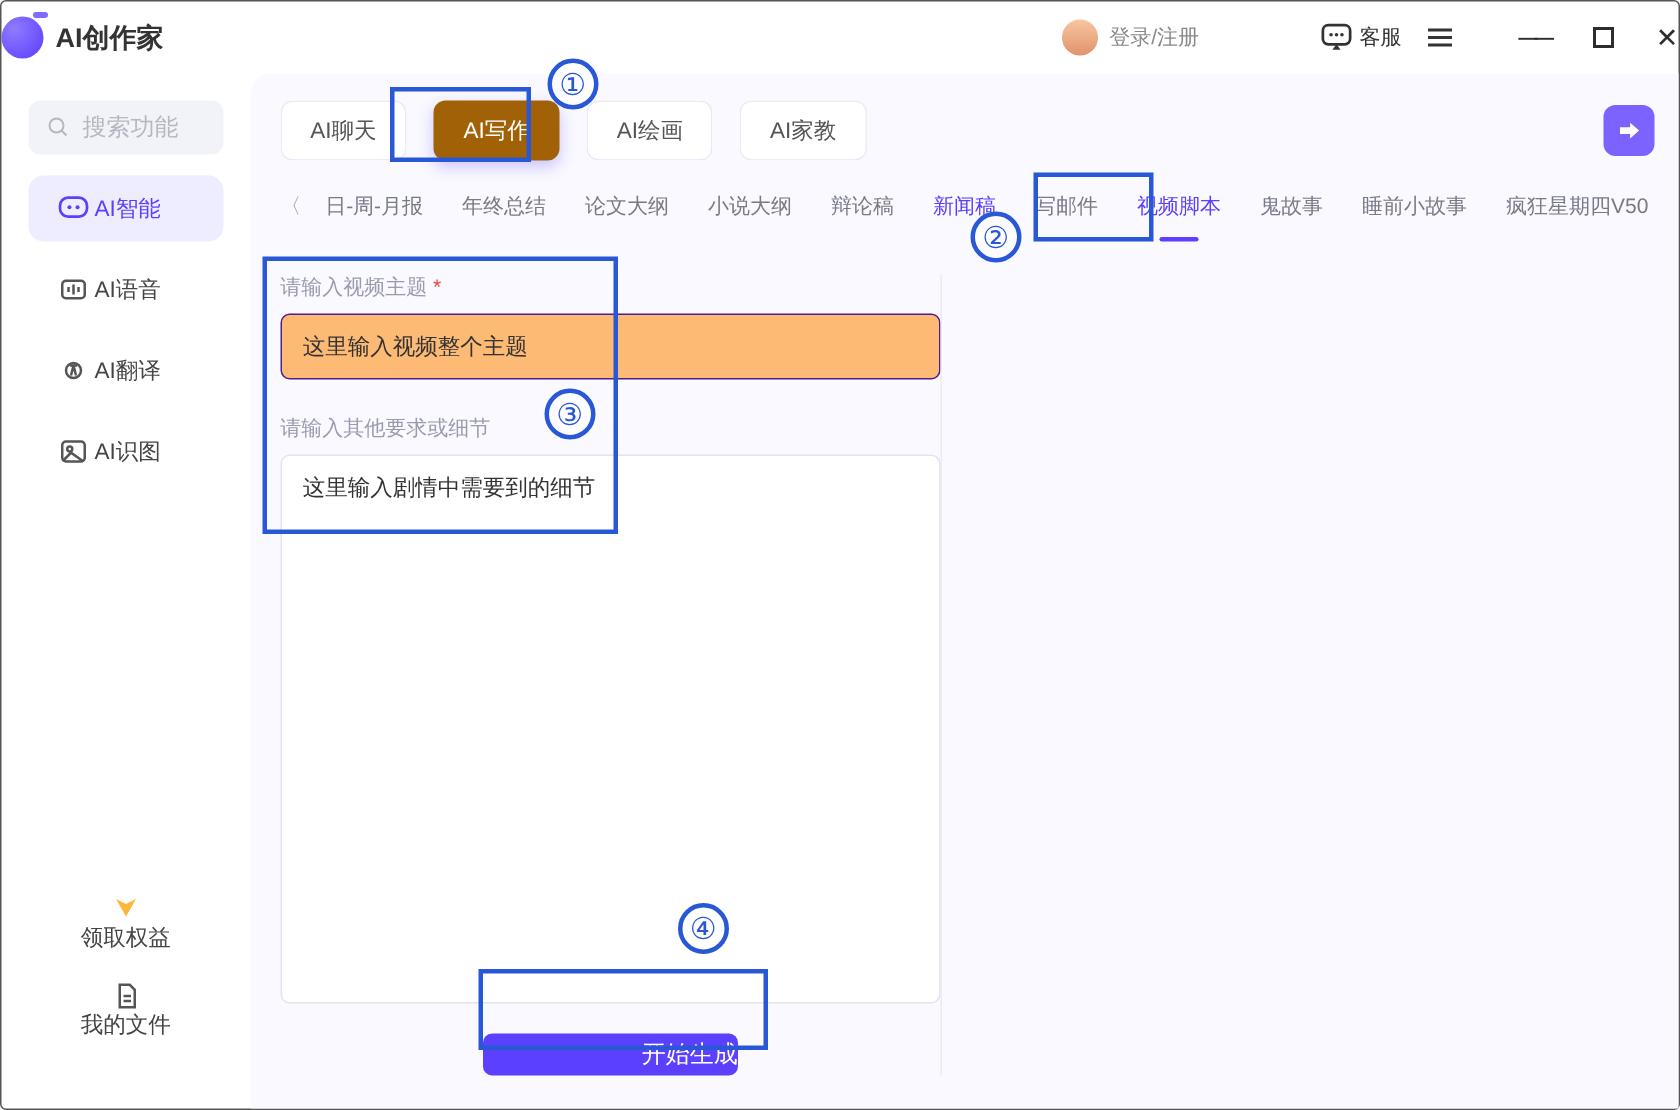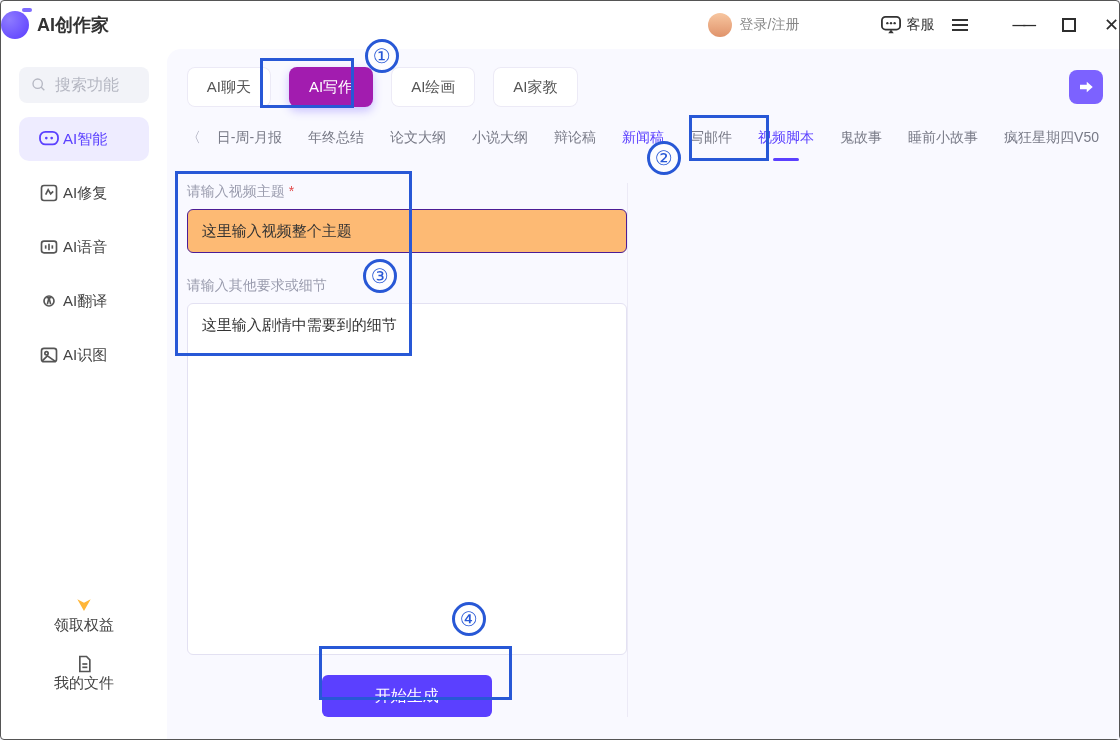--- a/index.html
+++ b/index.html
@@ -29,42 +29,42 @@
 .nav-item{height:44px;border-radius:10px;display:flex;align-items:center;padding:0 16px;font-size:15px;color:#444;cursor:pointer;margin-bottom:10px;}
 .nav-item.active{background:#eeecff;color:#5b40ff;font-weight:500;}
 .nav-ico{width:28px;height:24px;display:flex;align-items:center;justify-content:center;}
 .sb-bottom{margin-top:auto;padding-bottom:28px;}
 .sb-bottom .nav-item{height:40px;margin-bottom:18px;flex-direction:column;}
 
 .main{flex:1;background:#f9f9ff;border-top-left-radius:14px;padding:18px 20px 22px 20px;display:flex;flex-direction:column;min-height:0;position:relative;}
 .toprow{display:flex;align-items:center;}
 .tabs{display:flex;gap:18px;}
 .tab{height:40px;padding:0 20px;display:flex;align-items:center;justify-content:center;border-radius:8px;background:#fff;color:#555;font-size:15px;cursor:pointer;box-shadow:0 0 0 1px #eceaf6 inset;}
-.tab.active{background:#a21caf;color:#fff;box-shadow:0 4px 10px rgba(91,64,255,.3);}
+.tab.active{background:#a16207;color:#fff;box-shadow:0 4px 10px rgba(91,64,255,.3);}
 .send-btn{margin-left:auto;margin-right: -4px;width:34px;height:34px;border-radius:8px;background:#7c62ff;display:flex;align-items:center;justify-content:center;cursor:pointer;}
 .send-btn svg{fill:#fff;}
 
 .subtabs{display:flex;align-items:center;gap:26px;margin-top:22px;color:#787a87;font-size:14px;white-space:nowrap;}
 .subtabs .chev{color:#9a9cae;cursor:pointer;margin-right:-10px;}
 .subtabs span{cursor:pointer;}
 .subtabs .hl{color:#5b40ff;}
 .subtabs .selected{color:#5b40ff;position:relative;}
 .subtabs .selected::after{content:"";position:absolute;left:50%;bottom:-14px;width:26px;height:3px;background:#5b40ff;border-radius:2px;transform:translateX(-50%);}
 
 .annot-box{position:absolute;border:3px solid #2858d6;pointer-events:none;}
 .circ{position:absolute;width:34px;height:34px;border:3px solid #2858d6;border-radius:50%;color:#2858d6;display:flex;align-items:center;justify-content:center;font-size:20px;font-weight:500;background:rgba(255,255,255,.6);pointer-events:none;}
 
 .form-area{margin-top:36px;display:flex;flex:1;min-height:0;}
 .form-col{width:440px;display:flex;flex-direction:column;}
 .lbl{font-size:14px;color:#9a9cae;margin-bottom:8px;}
 .req{color:#e24848;}
 .txt-in{width:100%;height:44px;border:1px solid #4c1d95;border-radius:6px;padding:0 14px;font-size:15px;color:#333;background:#fdba74;outline:none;}
 .tarea{width:100%;flex:1;min-height: 300px;border:1px solid #e3e1f2;border-radius:6px;padding:12px 14px;font-size:15px;color:#333;background:#fff;outline:none;resize:none;}
 .lbl2{margin-top:24px;}
-.gen-btn{margin-top:20px;width:170px;height:42px;align-self:center;border:none;border-radius:6px;background:#5b40ff;color:#fff;font-size:16px;cursor:pointer;}
+.gen-btn{margin-top:20px;width:170px;height:28px;align-self:center;border:none;border-radius:6px;background:#5b40ff;color:#fff;font-size:16px;cursor:pointer;text-align:right;}
 .right-col{flex:1;border-left:1px solid #eceaf6;}
 </style>
 </head>
 <body>
 
 <div class="window">
 
   <div class="titlebar">
     <div class="app-logo"></div>
     <div class="app-title">AI创作家</div>
@@ -107,29 +107,20 @@
               <rect x="2" y="2" width="20" height="14" rx="6"></rect>
               <circle cx="9" cy="9" r="1.5" fill="#5b40ff" stroke="none"></circle>
               <circle cx="15" cy="9" r="1.5" fill="#5b40ff" stroke="none"></circle>
             </svg>
           </span>
         <span>AI智能</span>
       </div>
       <div class="nav-item">
         <span class="nav-ico">
             <svg width="20" height="20" viewBox="0 0 24 24" fill="none" stroke="#555" stroke-width="2">
-              <rect x="3" y="3" width="18" height="18" rx="3"></rect>
-              <path d="M8 14l3-6 3 5 3-3"></path>
-            </svg>
-          </span>
-        <span>AI修复</span>
-      </div>
-      <div class="nav-item">
-        <span class="nav-ico">
-            <svg width="20" height="20" viewBox="0 0 24 24" fill="none" stroke="#555" stroke-width="2">
               <rect x="3" y="5" width="18" height="14" rx="3"></rect>
               <line x1="8" y1="10" x2="8" y2="14"></line>
               <line x1="12" y1="8" x2="12" y2="16"></line>
               <line x1="16" y1="10" x2="16" y2="14"></line>
             </svg>
           </span>
         <span>AI语音</span>
       </div>
       <div class="nav-item">
         <span class="nav-ico">

